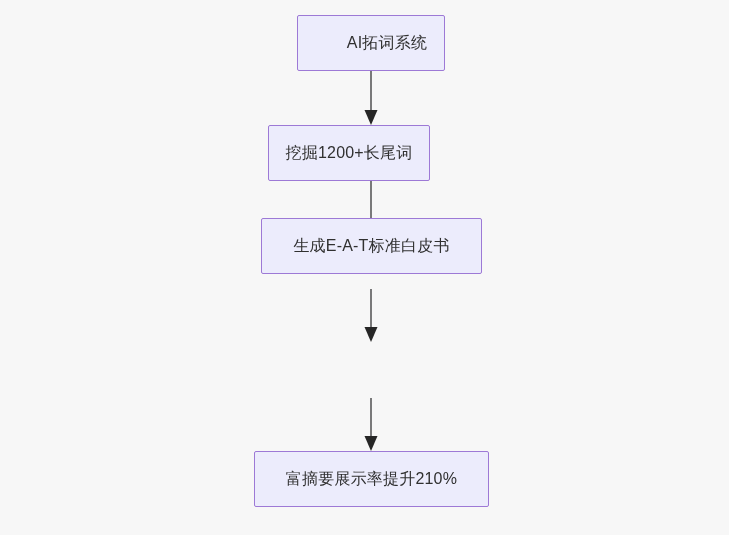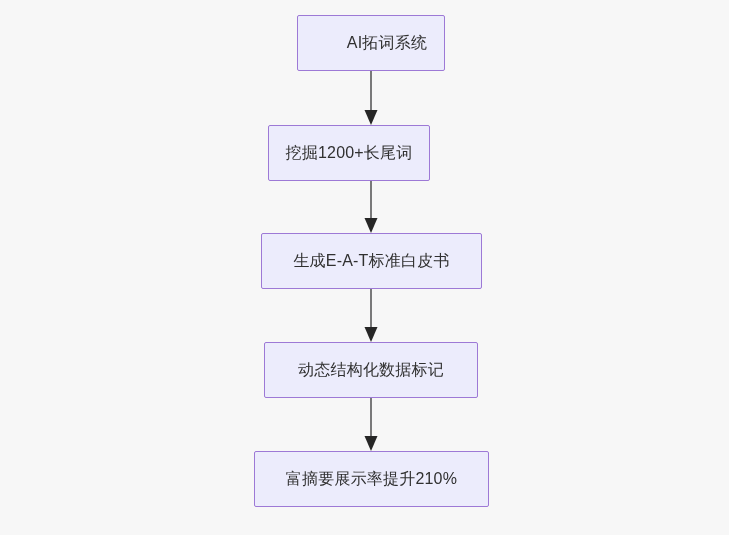--- a/index.html
+++ b/index.html
@@ -77,25 +77,22 @@
   </svg>
 
   <div class="node" style="left:297px; top:15px; width:148px; height:56px;padding-left:32px;">
     <span class="node-label">AI拓词系统</span>
   </div>
 
   <div class="node" style="left:268px; top:125px; width:162px; height:56px;">
     <span class="node-label">挖掘1200+长尾词</span>
   </div>
 
-  <div class="node" style="left:261px; top:233px; width:221px; height:56px;">
+  <div class="node" style="left:261px; top:218px; width:221px; height:56px;">
     <span class="node-label">生成E-A-T标准白皮书</span>
   </div>
 
-  <div class="node" style="left:264px; top:342px; width:214px; height:56px;">
-    <span class="node-label">动态结构化数据标记</span>
-  </div>
 
   <div class="node" style="left:254px; top:451px; width:235px; height:56px;justify-content:center;">
     <span class="node-label">富摘要展示率提升210%</span>
   </div>
 
 </div>
 
 </body></html>

